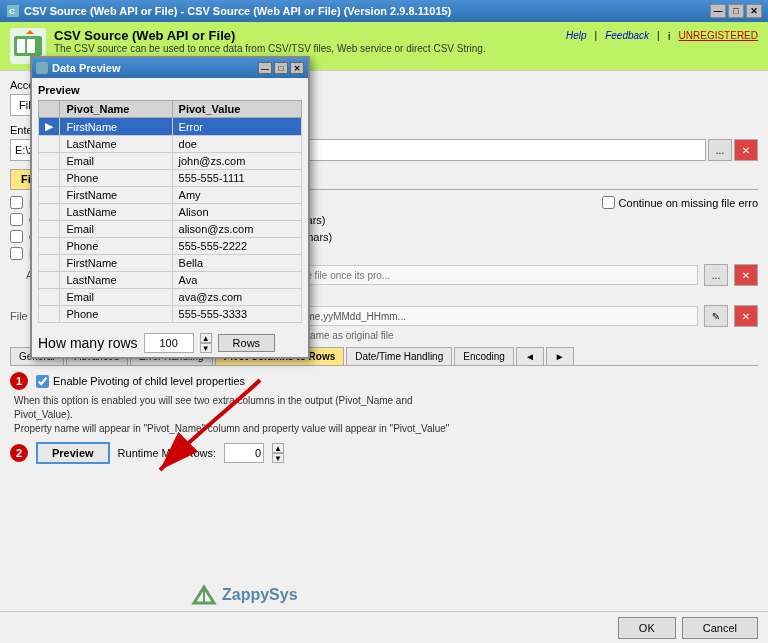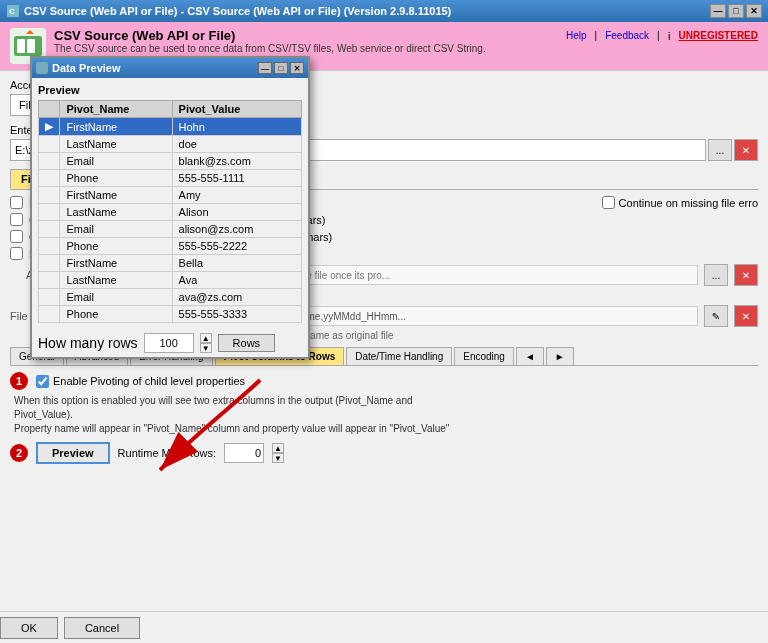--- a/index.html
+++ b/index.html
@@ -51,21 +51,21 @@
       font-size: 9px;
       display: flex;
       align-items: center;
       justify-content: center;
       cursor: pointer;
       color: #000;
     }
 
     
     .app-header {
-      background: #f9a8d4;
+      background: #bef264;
       border-bottom: 1px solid #ccc;
       padding: 6px 10px;
       display: flex;
       align-items: flex-start;
     }
     .app-header-icon {
       width: 36px;
       height: 36px;
       margin-right: 8px;
       flex-shrink: 0;
@@ -79,21 +79,21 @@
       font-size: 10px;
       color: #333;
     }
     .app-header-links {
       margin-left: auto;
       display: flex;
       gap: 8px;
       font-size: 10px;
       align-items: center;
     }
-    .app-header-links a { color: #0000cc; text-decoration: none; }
+    .app-header-links a { color: #0000cc; text-decoration: none; font-style: italic; }
     .app-header-links .unreg { color: #cc0000; text-decoration: underline; font-weight: bold; }
 
     
     .main-content {
       display: flex;
       height: calc(643px - 22px - 54px - 32px);
       position: relative;
     }
 
     
@@ -298,22 +298,24 @@
     .bottom-bar {
       position: absolute;
       bottom: 0;
       left: 0;
       width: 768px;
       height: 32px;
       background: #f0f0f0;
       border-top: 1px solid #ccc;
       display: flex;
       align-items: center;
+      justify-content: flex-end;
       padding-right: 10px;
       gap: 6px;
+      padding-left: 40px;
     }
     .bottom-btn {
       padding: 4px 20px;
       background: #e0e0e0;
       border: 1px solid #888;
       cursor: pointer;
       font-size: 11px;
     }
 
     
@@ -525,21 +527,21 @@
     <div class="app-header-text">
       <h2>CSV Source (Web API or File)</h2>
       <p>The CSV source can be used to once data from CSV/TSV files, Web service or direct CSV String.</p>
     </div>
     <div class="app-header-links">
       <a href="#">Help</a>
       <span>|</span>
       <a href="#">Feedback</a>
       <span>|</span>
       <span style="font-size:11px;">ℹ</span>
-      <span class="unreg" style="color:#cc0000;text-decoration:underline;font-weight:bold;">UNREGISTERED</span>
+      <span class="unreg" style="color:#cc0000;text-decoration:underline;font-weight:normal;">UNREGISTERED</span>
     </div>
   </div>
 
   <div class="main-content">
 
     <div class="right-panel">
 
       <div class="field-label">Access Mode:</div>
       <div class="dropdown-select">
         <select>
@@ -637,20 +639,27 @@
           <div style="display:flex;flex-direction:column;">
             <span style="font-size:8px;border:1px solid #aaa;width:12px;height:10px;display:flex;align-items:center;justify-content:center;cursor:pointer;">▲</span>
             <span style="font-size:8px;border:1px solid #aaa;width:12px;height:10px;display:flex;align-items:center;justify-content:center;cursor:pointer;">▼</span>
           </div>
         </div>
       </div>
 
     </div>
   </div>
 
+  <div class="zappysys-logo">
+    <svg width="28" height="24" viewBox="0 0 28 24">
+      <polygon points="4,20 14,4 24,20" fill="none" stroke="#2a7a2a" stroke-width="3"></polygon>
+      <line x1="14" y1="4" x2="14" y2="20" stroke="#2a7a2a" stroke-width="2"></line>
+    </svg>
+    <span class="zappysys-text">ZappySys</span>
+  </div>
 
   <div class="bottom-bar">
     <button class="bottom-btn">OK</button>
     <button class="bottom-btn">Cancel</button>
   </div>
 
 </div>
 
 <div class="data-preview-window">
   <div class="data-preview-titlebar">
@@ -669,31 +678,31 @@
         <tr>
           <th style="width:14px;"></th>
           <th>Pivot_Name</th>
           <th>Pivot_Value</th>
         </tr>
       </thead>
       <tbody>
         <tr class="selected">
           <td class="row-arrow">▶</td>
           <td>FirstName</td>
-          <td>Hohn</td>
+          <td>Error</td>
         </tr>
         <tr>
           <td></td>
           <td>LastName</td>
           <td>doe</td>
         </tr>
         <tr>
           <td></td>
           <td>Email</td>
-          <td>blank@zs.com</td>
+          <td>john@zs.com</td>
         </tr>
         <tr>
           <td></td>
           <td>Phone</td>
           <td>555-555-1111</td>
         </tr>
         <tr>
           <td></td>
           <td>FirstName</td>
           <td>Amy</td>

